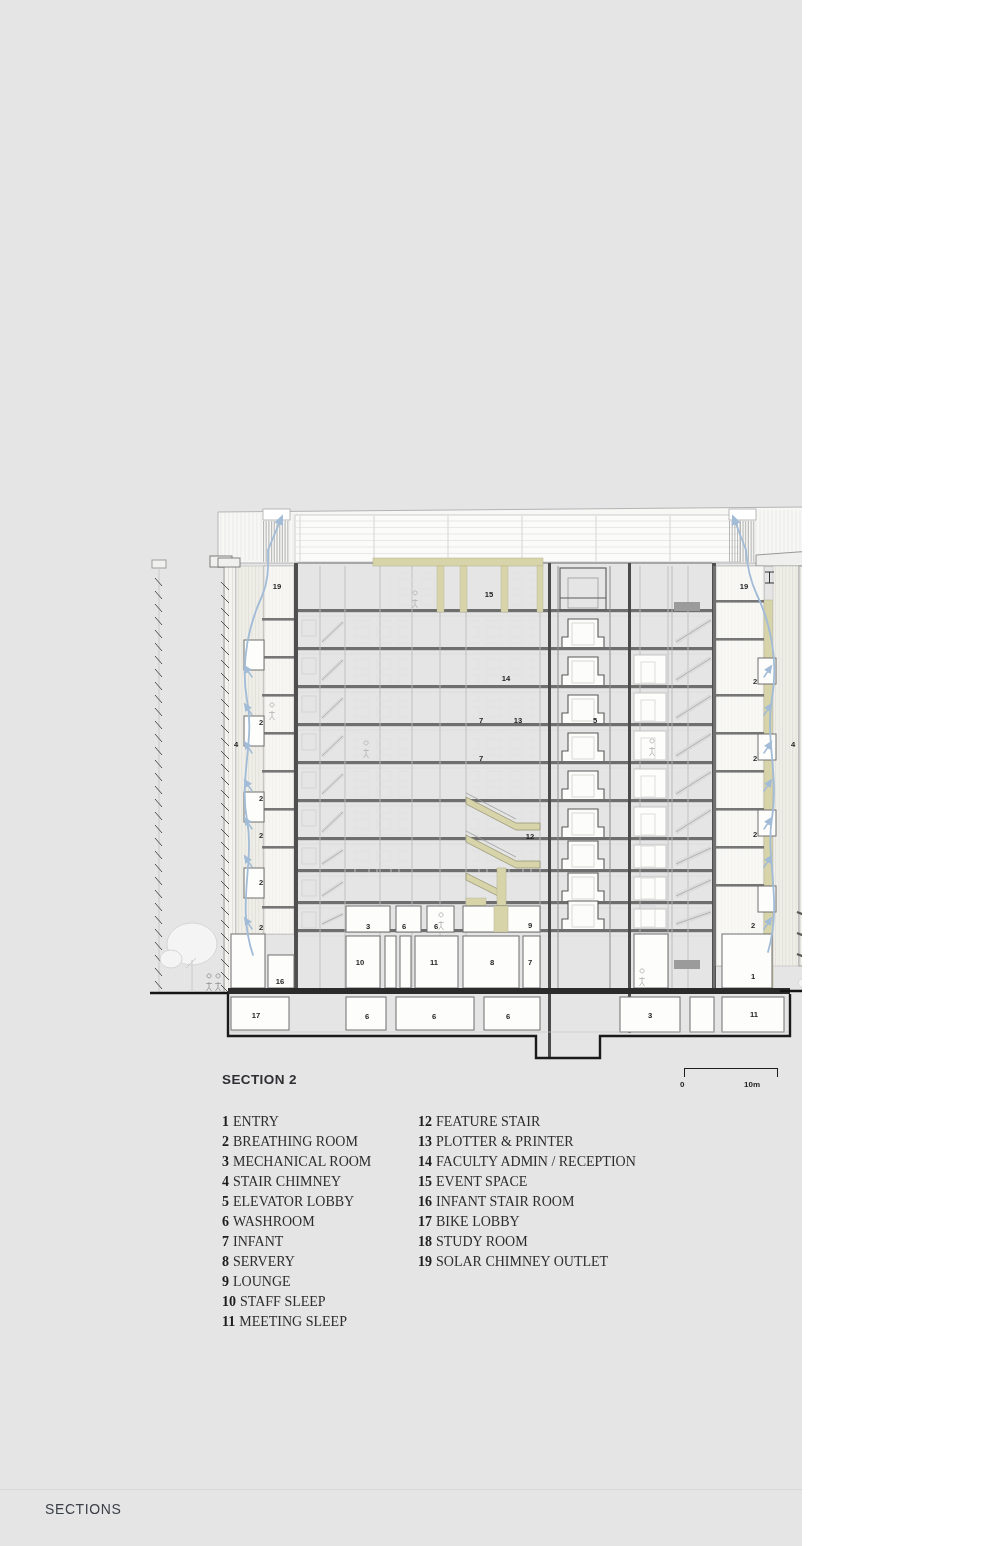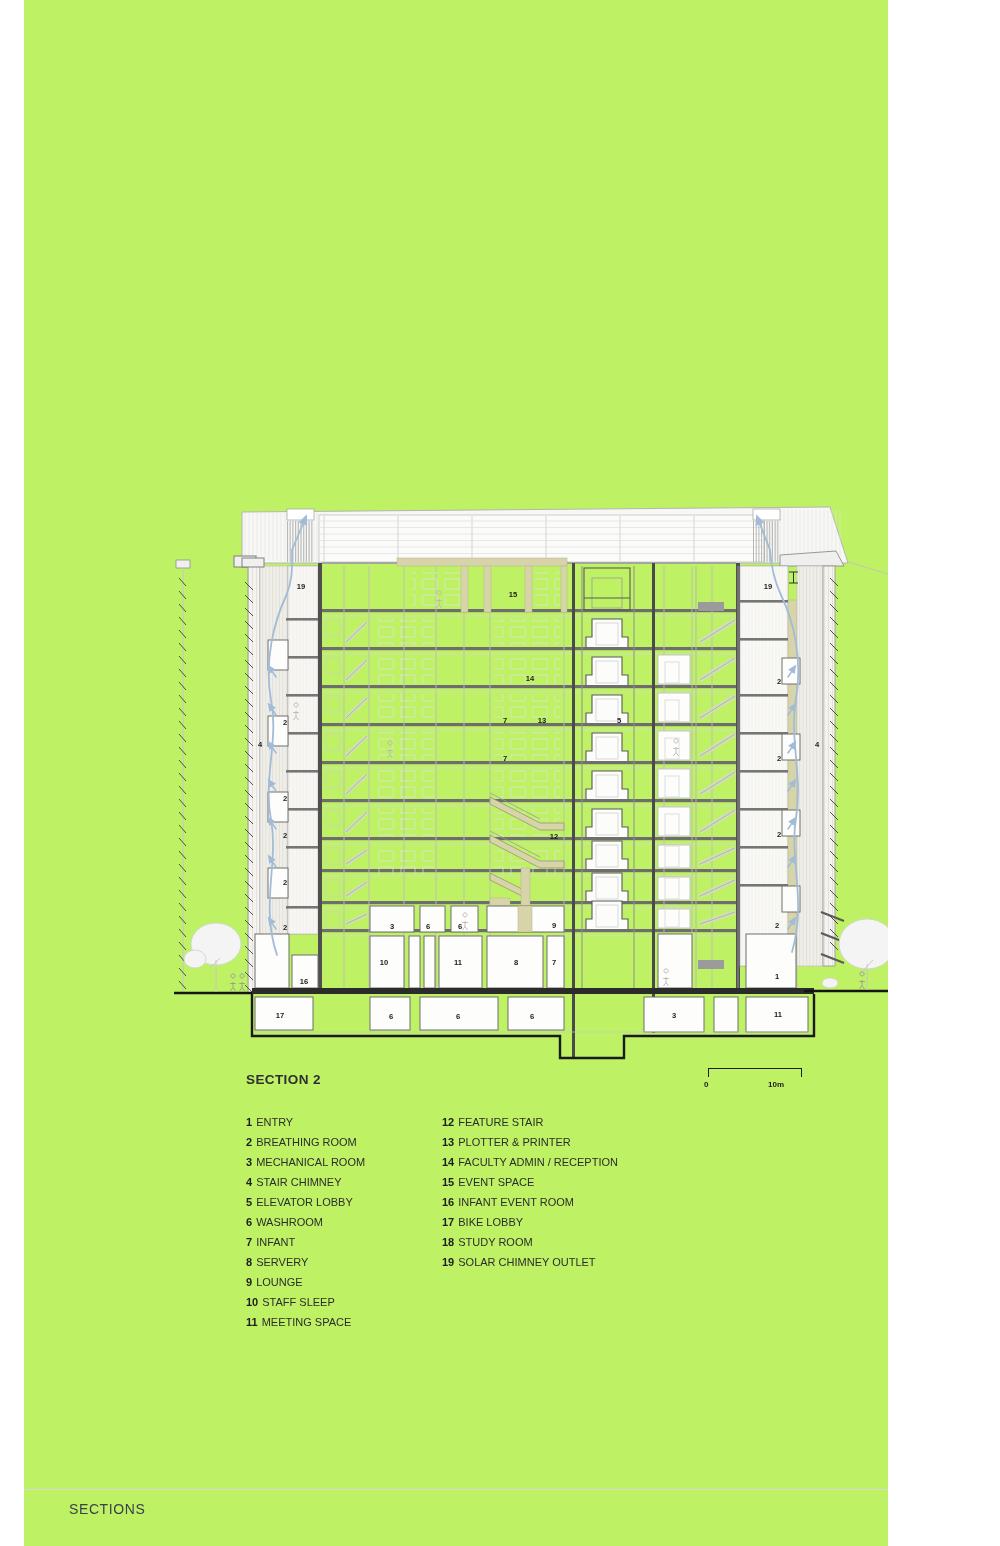--- a/index.html
+++ b/index.html
@@ -1,29 +1,29 @@
 <!DOCTYPE html>
 <html><head>
 <meta charset="utf-8">
 <style>
   html,body{margin:0;padding:0;background:#fff;}
-  .page{position:relative;width:864px;height:1546px;background:#bef264;overflow:hidden;
-        font-family:"Liberation Sans","DejaVu Sans",sans-serif;color:#222;margin-left:24px;}
+  .page{position:relative;width:802px;height:1546px;background:#e5e5e5;overflow:hidden;
+        font-family:"Liberation Sans","DejaVu Sans",sans-serif;color:#222;}
   svg{position:absolute;left:0;top:0;}
   .sec-title{position:absolute;left:222px;top:1072px;font-size:13.5px;font-weight:bold;
              color:#2e2e33;letter-spacing:.4px;}
   .scalebar{position:absolute;left:684px;top:1068px;width:92px;height:8px;
             border-top:1.5px solid #1e1e1e;border-left:1.5px solid #1e1e1e;border-right:1.5px solid #1e1e1e;}
   .scalebar-labels{position:absolute;left:680px;top:1080px;width:100px;font-size:8px;font-weight:bold;color:#1e1e1e;}
   .scalebar-labels .zero{position:absolute;left:0;}
   .scalebar-labels .ten{position:absolute;right:20px;}
   .legend{position:absolute;top:1112px;}
   .legend.c1{left:222px;}
   .legend.c2{left:418px;}
-  .li{height:20px;line-height:20px;font-size:11px;color:#2c2c2c;white-space:nowrap;}
+  .li{height:20px;line-height:20px;font-size:14px;color:#2c2c2c;white-space:nowrap;font-family:Liberation Serif, serif;}
   .li .n{font-weight:bold;margin-right:4px;color:#1d1d1d;}
   .footer-rule{position:absolute;left:0;top:1489px;width:1000px;border-top:1px solid #d8d8d8;}
   .footer-left{position:absolute;left:45px;top:1501px;font-size:14px;color:#3c4049;letter-spacing:.6px;}
   .footer-page{position:absolute;left:886px;top:1503px;width:34px;text-align:right;font-size:9.5px;color:#5a5a5a;}
   .logo{position:absolute;left:930px;top:1497px;width:20px;height:20px;background:#5c616b;
         display:flex;flex-direction:column;align-items:center;justify-content:center;
         color:#f2f2f2;font-size:5.5px;line-height:5.5px;font-weight:bold;letter-spacing:.5px;}
 </style>
 </head>
 <body>
@@ -643,21 +643,21 @@
 
       <div class="li">
         <span class="n">9</span><span class="t">LOUNGE</span>
       </div>
 
       <div class="li">
         <span class="n">10</span><span class="t">STAFF SLEEP</span>
       </div>
 
       <div class="li">
-        <span class="n">11</span><span class="t">MEETING SPACE</span>
+        <span class="n">11</span><span class="t">MEETING SLEEP</span>
       </div>
     </div>
   <div class="legend c2">
 
       <div class="li">
         <span class="n">12</span><span class="t">FEATURE STAIR</span>
       </div>
 
       <div class="li">
         <span class="n">13</span><span class="t">PLOTTER &amp; PRINTER</span>
@@ -665,21 +665,21 @@
 
       <div class="li">
         <span class="n">14</span><span class="t">FACULTY ADMIN / RECEPTION</span>
       </div>
 
       <div class="li">
         <span class="n">15</span><span class="t">EVENT SPACE</span>
       </div>
 
       <div class="li">
-        <span class="n">16</span><span class="t">INFANT EVENT ROOM</span>
+        <span class="n">16</span><span class="t">INFANT STAIR ROOM</span>
       </div>
 
       <div class="li">
         <span class="n">17</span><span class="t">BIKE LOBBY</span>
       </div>
 
       <div class="li">
         <span class="n">18</span><span class="t">STUDY ROOM</span>
       </div>
 

